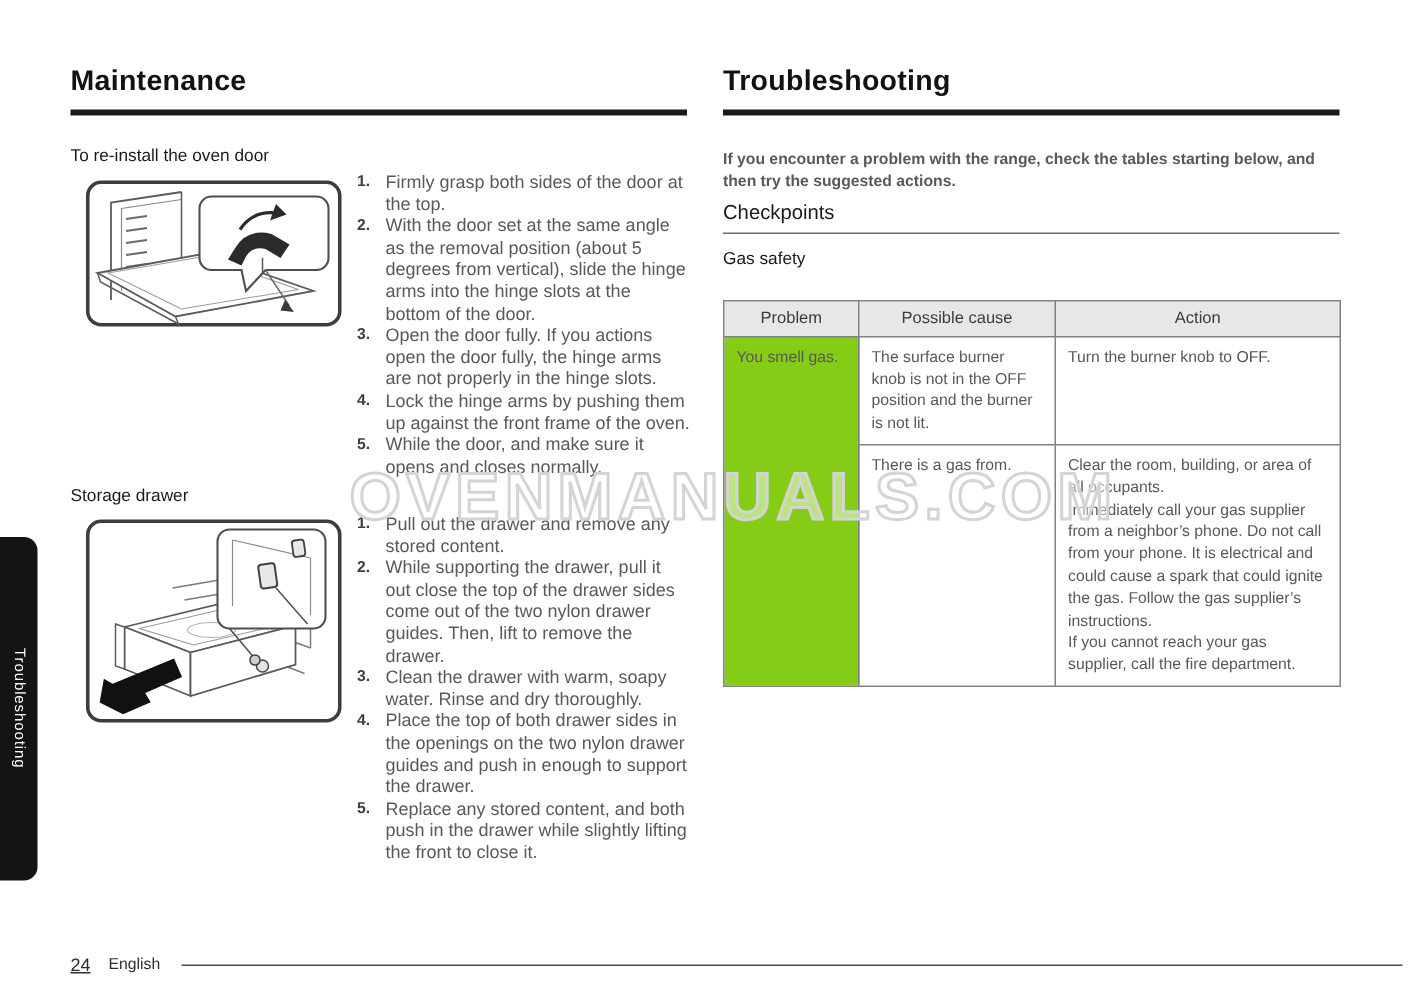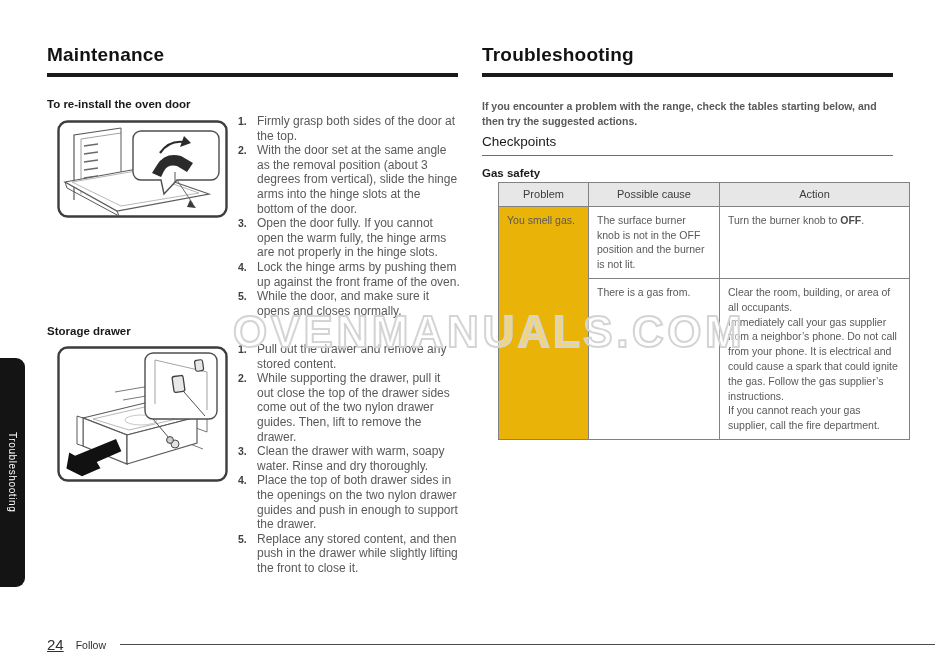--- a/index.html
+++ b/index.html
@@ -21,21 +21,21 @@
     letter-spacing: 0.2px;
     z-index: 4;
   }
   .rule-thick {
     height: 4px;
     background: #1a1a1a;
     z-index: 4;
   }
   .subhead {
     font-size: 11.5px;
-    font-weight: 700;
+    font-weight: 400;
     color: #1a1a1a;
     z-index: 4;
   }
   .subhead-lg {
     font-size: 13.5px;
     font-weight: 400;
     color: #1a1a1a;
     z-index: 4;
   }
   .rule-thin {
@@ -85,23 +85,23 @@
   }
   .ts-table th {
     background: #e7e7e7;
     color: #3a3b3d;
     font-weight: 400;
     font-size: 11px;
     text-align: center;
     padding: 4px 4px;
   }
   .ts-table td { padding: 6px 8px; color: #58595b; }
-  .ts-table td.problem-cell { background: #eab308; }
+  .ts-table td.problem-cell { background: #84cc16; }
   .ts-table td.action-cell { white-space: pre-line; }
-  .seg-bold { font-weight: 700; color: #4a4b4d; }
+  .seg-bold { font-weight: 400; color: #4a4b4d; }
 
   
   .watermark {
     z-index: 5;
     font-size: 44px;
     font-weight: 700;
     letter-spacing: 3.5px;
     color: rgba(255,255,255,0.45);
     -webkit-text-stroke: 2px #d4d4d4;
     white-space: nowrap;
@@ -127,21 +127,21 @@
   }
 
   
   .footer {
     left: 47px; top: 636px;
     width: 888px;
     display: flex;
     align-items: center;
     z-index: 4;
   }
-  .footer-pagenum { font-size: 15px; color: #2e2e2e; text-decoration: underline; }
+  .footer-pagenum { font-size: 12px; color: #2e2e2e; text-decoration: underline; }
   .footer-lang { font-size: 10.5px; color: #2e2e2e; margin-left: 12px; }
   .footer-line {
     flex: 1;
     height: 1px;
     background: #4a4a4a;
     margin-left: 14px;
   }
 </style>
 </head>
 <body>
@@ -182,25 +182,25 @@
   <path d="M133,80 L139,88 L130,87 Z" fill="#3a3a3a"></path>
 </svg>
 
 <div class="abs steps" style="left:238px; top:114px; width:222px;">
     <div class="step">
       <span class="step-num">1.</span>
       <span class="step-text">Firmly grasp both sides of the door at the top.</span>
     </div>
     <div class="step">
       <span class="step-num">2.</span>
-      <span class="step-text">With the door set at the same angle as the removal position (about 3 degrees from vertical), slide the hinge arms into the hinge slots at the bottom of the door.</span>
+      <span class="step-text">With the door set at the same angle as the removal position (about 5 degrees from vertical), slide the hinge arms into the hinge slots at the bottom of the door.</span>
     </div>
     <div class="step">
       <span class="step-num">3.</span>
-      <span class="step-text">Open the door fully. If you cannot open the warm fully, the hinge arms are not properly in the hinge slots.</span>
+      <span class="step-text">Open the door fully. If you actions open the door fully, the hinge arms are not properly in the hinge slots.</span>
     </div>
     <div class="step">
       <span class="step-num">4.</span>
       <span class="step-text">Lock the hinge arms by pushing them up against the front frame of the oven.</span>
     </div>
     <div class="step">
       <span class="step-num">5.</span>
       <span class="step-text">While the door, and make sure it opens and closes normally.</span>
     </div>
   </div>
@@ -246,35 +246,35 @@
     <div class="step">
       <span class="step-num">3.</span>
       <span class="step-text">Clean the drawer with warm, soapy water. Rinse and dry thoroughly.</span>
     </div>
     <div class="step">
       <span class="step-num">4.</span>
       <span class="step-text">Place the top of both drawer sides in the openings on the two nylon drawer guides and push in enough to support the drawer.</span>
     </div>
     <div class="step">
       <span class="step-num">5.</span>
-      <span class="step-text">Replace any stored content, and then push in the drawer while slightly lifting the front to close it.</span>
+      <span class="step-text">Replace any stored content, and both push in the drawer while slightly lifting the front to close it.</span>
     </div>
   </div>
 
 <div class="abs page-title" style="left:482px; top:44px;">Troubleshooting</div>
 <div class="abs rule-thick" style="left:482px; top:73px; width:411px;"></div>
 
 <div class="abs body-text" style="left:482px; top:99px; width:411px;font-weight:bold;">If you encounter a problem with the range, check the tables starting below, and then try the suggested actions.</div>
 
 <div class="abs subhead-lg" style="left:482px; top:134px;">Checkpoints</div>
 <div class="abs rule-thin" style="left:482px; top:155px; width:411px;"></div>
 
 <div class="abs subhead" style="left:482px; top:167px;">Gas safety</div>
 
-<table class="abs ts-table" style="left:482px; top:182px;margin-left:16px;">
+<table class="abs ts-table" style="left:482px; top:200px;">
   <colgroup>
     <col style="width:90px">
       <col style="width:131px">
       <col style="width:190px">
   </colgroup>
   <thead>
       <tr>
         <th>Problem</th>
         <th>Possible cause</th>
         <th>Action</th>
@@ -296,15 +296,15 @@
 </table>
 
 <div class="abs watermark" style="left:233px; top:307px;">OVENMANUALS.COM</div>
 
 <div class="abs side-tab">
   <span class="side-tab-label">Troubleshooting</span>
 </div>
 
 <div class="abs footer">
   <span class="footer-pagenum">24</span>
-  <span class="footer-lang">Follow</span>
+  <span class="footer-lang">English</span>
   <span class="footer-line"></span>
 </div>
 
 </body></html>

